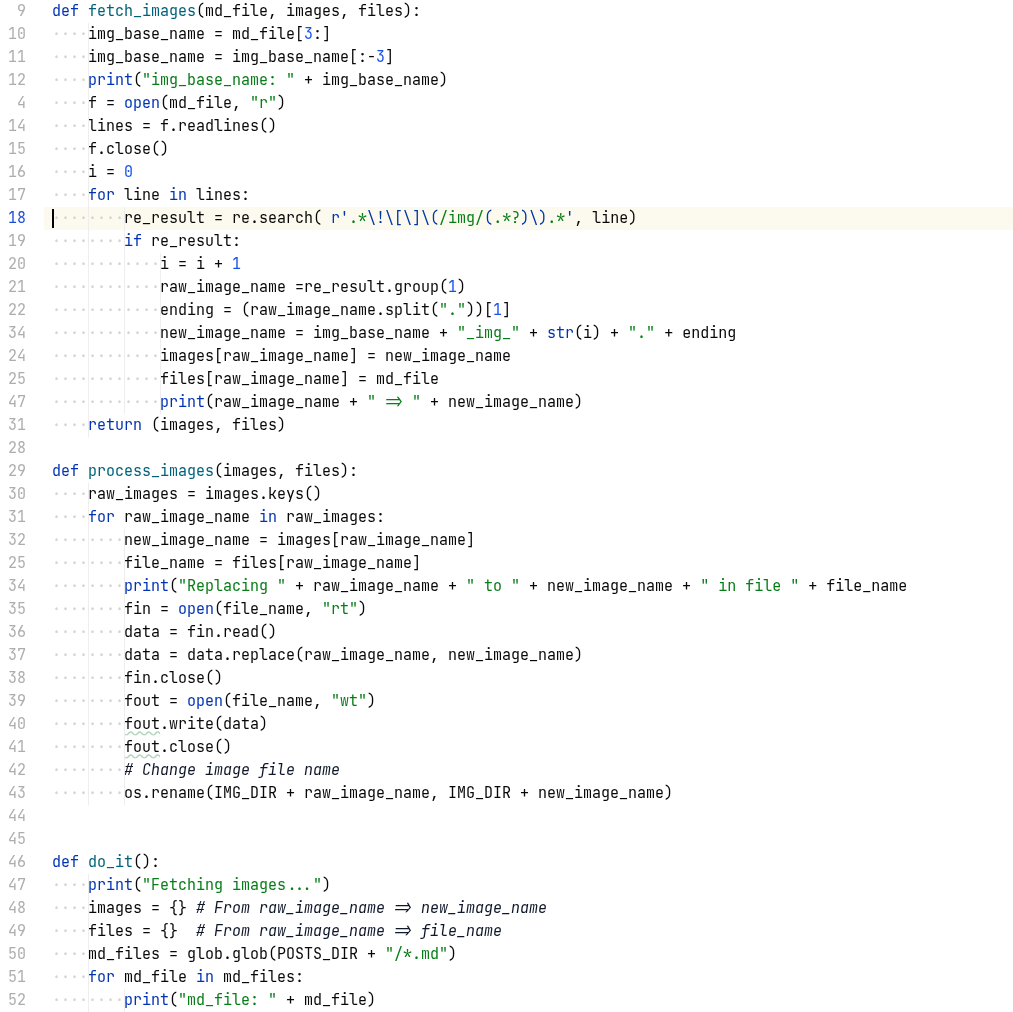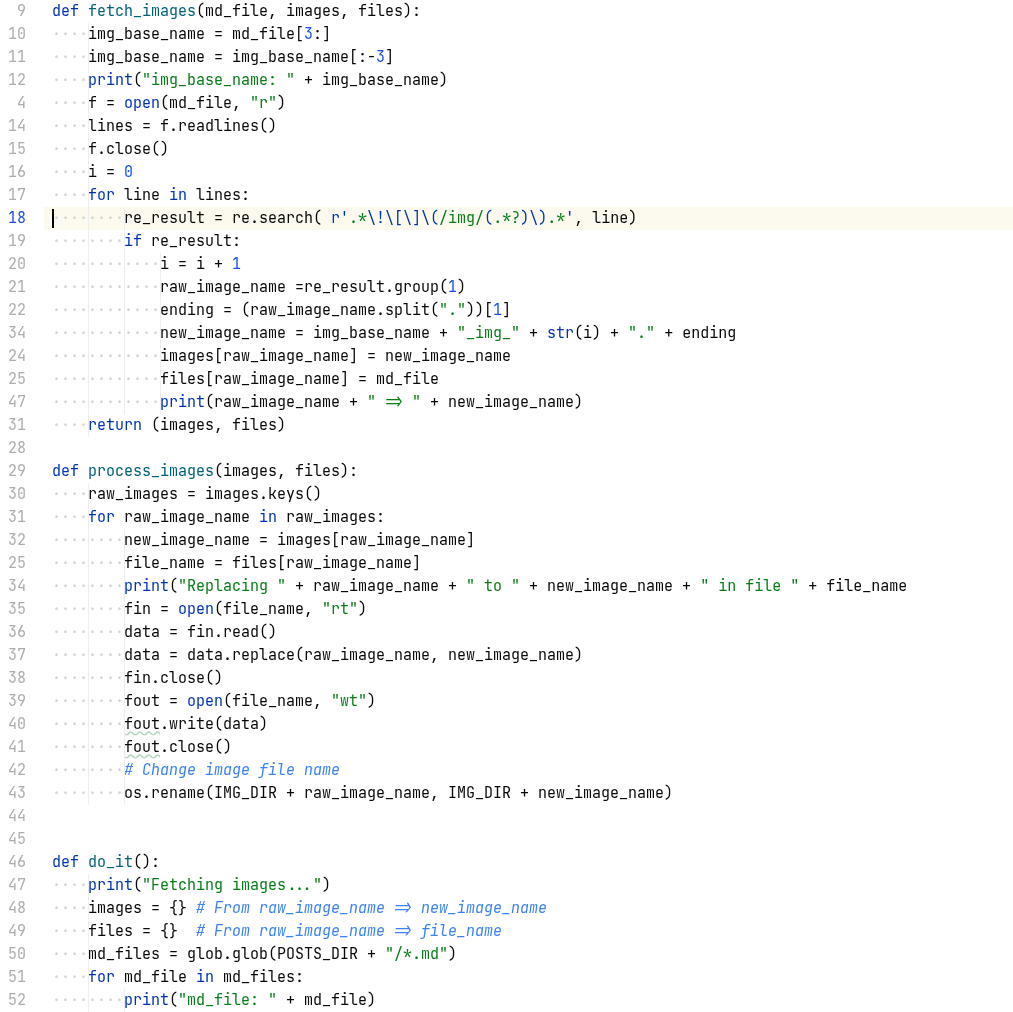--- a/index.html
+++ b/index.html
@@ -50,21 +50,21 @@
     background: #000;
   }
   
   .kw   { color: #0033b3; }           
   .def  { color: #00627a; }
   .bname { color: #0033b3; }          
   .str  { color: #067d17; }           
   .fmt  { color: #0037a6; }           
   .esc  { color: #0037a6; }           
   .num  { color: #1750eb; }           
-  .cmt  { color: #3b82f6; font-style: italic; margin-top: 13px; }
+  .cmt  { color: #0f172a; font-style: italic; margin-top: 13px; }
   .guide {
     position: absolute;
     top: 0; bottom: 0;
     width: 1px;
     background: #eeeeee;
   }
   .wavy {
     text-decoration: underline wavy #b0d6be;
     text-decoration-skip-ink: none;
   }

